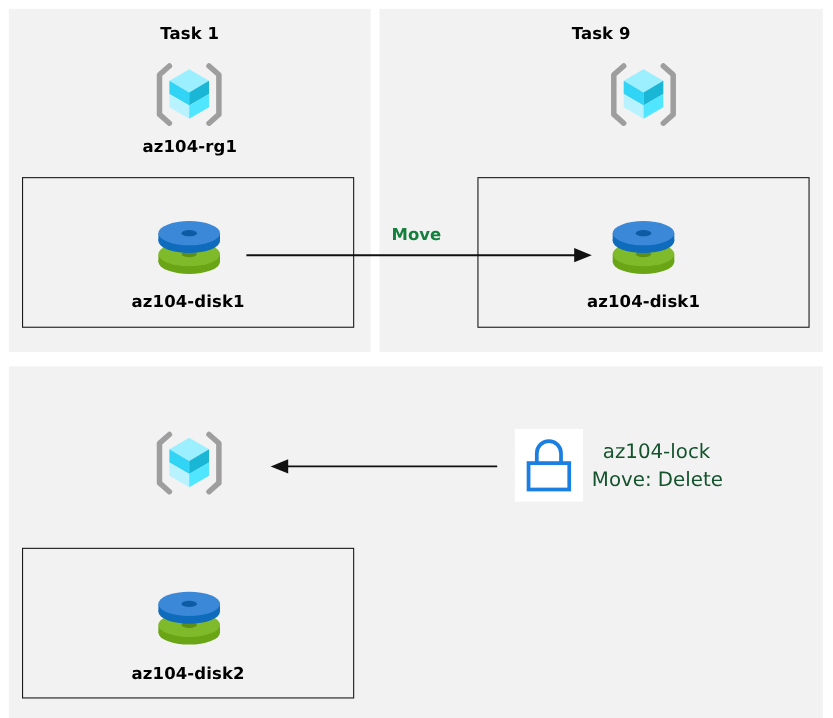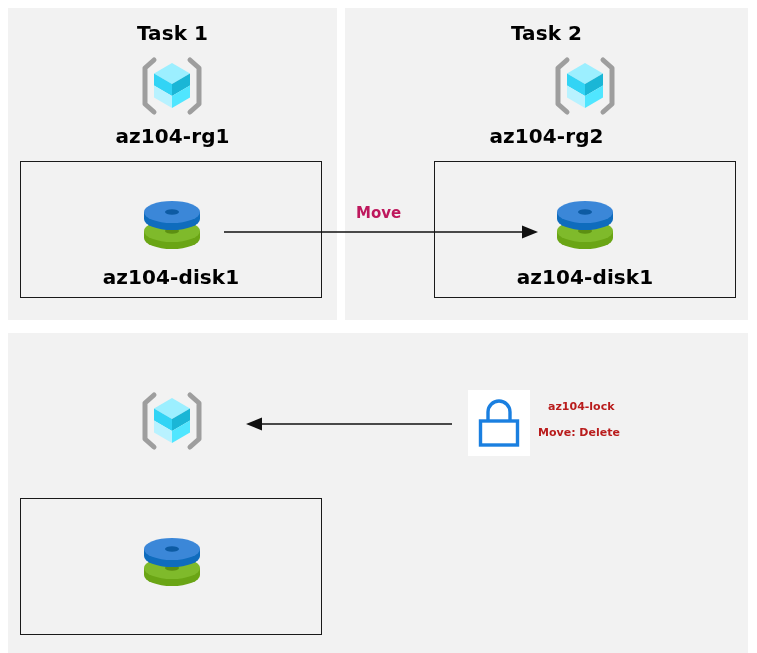--- a/index.html
+++ b/index.html
@@ -29,39 +29,39 @@
     background: #f2f2f2;
     box-sizing: border-box;
   }
   #panel-task1 { left: 8px;   top: 8px;   width: 329px; height: 312px; }
   #panel-task2 { left: 345px; top: 8px;   width: 403px; height: 312px; }
   #panel-task3 { left: 8px;   top: 333px; width: 740px; height: 320px; }
 
   
   .task-title {
     position: absolute;
-    font-size: 20px;
+    font-size: 15px;
     font-weight: bold;
     color: #000000;
     text-align: center;
     white-space: nowrap;
     letter-spacing: 0.1px;
   }
 
   
   .rg-icon {
     position: absolute;
     width: 64px;
     height: 64px;
   }
 
   
   .node-label {
     position: absolute;
-    font-size: 20px;
+    font-size: 15px;
     font-weight: bold;
     color: #000000;
     text-align: center;
     white-space: nowrap;
     letter-spacing: 0.1px;
   }
 
   
   .inner-box {
     position: absolute;
@@ -83,21 +83,21 @@
   
   .arrow-svg {
     position: absolute;
     overflow: visible;
   }
 
   .arrow-label {
     position: absolute;
     font-size: 15px;
     font-weight: bold;
-    color: #be185d;
+    color: #15803d;
     white-space: nowrap;
   }
 
   
   #lock-tile {
     position: absolute;
     left: 468px;
     top: 390px;
     width: 62px;
     height: 66px;
@@ -105,23 +105,23 @@
   }
   #lock-icon-svg {
     position: absolute;
     left: 9px;
     top: 7px;
     width: 44px;
     height: 52px;
   }
   .lock-text {
     position: absolute;
-    font-size: 11px;
-    font-weight: bold;
-    color: #b91c1c;
+    font-size: 18px;
+    font-weight: normal;
+    color: #14532d;
     white-space: nowrap;
   }
 </style>
 </head>
 <body>
 
 <div id="canvas">
 
   <div class="panel" id="panel-task1"></div>
 
@@ -158,33 +158,32 @@
     <ellipse cx="31" cy="21" rx="28" ry="11" fill="#0f6cbd"></ellipse>
     <rect x="3" y="14" width="56" height="7" fill="#0f6cbd"></rect>
     <ellipse cx="31" cy="14" rx="28" ry="11" fill="#3b87d8"></ellipse>
     <ellipse cx="31" cy="14" rx="7" ry="2.8" fill="#0d5ba3"></ellipse>
   </svg>
 
   <div class="node-label" style="left:20px; top:265px; width:302px;">az104-disk1</div>
 
   <div class="panel" id="panel-task2"></div>
 
-  <div class="task-title" style="left:345px; top:21px; width:403px;">Task 2</div>
+  <div class="task-title" style="left:345px; top:21px; width:403px;">Task 9</div>
 
   <svg class="rg-icon" style="left:553px; top:54px;" viewBox="0 0 64 64">
     <path d="M14 6 L5 14 L5 50 L14 58" fill="none" stroke="#9e9e9e" stroke-width="5" stroke-linecap="round" stroke-linejoin="round"></path>
     <path d="M50 6 L59 14 L59 50 L50 58" fill="none" stroke="#9e9e9e" stroke-width="5" stroke-linecap="round" stroke-linejoin="round"></path>
     <polygon points="32,9 50,19.5 32,30 14,19.5" fill="#9cefff"></polygon>
     <polygon points="14,19.5 32,30 32,42 14,31.5" fill="#32d4f5"></polygon>
     <polygon points="50,19.5 50,31.5 32,42 32,30" fill="#1ab6d6"></polygon>
     <polygon points="14,31.5 32,42 32,54 14,43.5" fill="#b8f2ff"></polygon>
     <polygon points="50,31.5 50,43.5 32,54 32,42" fill="#50e6ff"></polygon>
   </svg>
 
-  <div class="node-label" style="left:345px; top:124px; width:403px;">az104-rg2</div>
 
   <div class="inner-box" id="box-task2"></div>
 
   <svg class="disk-icon" style="left:554px; top:198px;" viewBox="0 0 62 58">
     <ellipse cx="31" cy="40" rx="28" ry="11" fill="#6aa515"></ellipse>
     <rect x="3" y="33" width="56" height="7" fill="#6aa515"></rect>
     <ellipse cx="31" cy="33" rx="28" ry="11" fill="#7fba2b"></ellipse>
     <ellipse cx="31" cy="33" rx="7" ry="2.8" fill="#5c8f12"></ellipse>
     <ellipse cx="31" cy="21" rx="28" ry="11" fill="#0f6cbd"></ellipse>
     <rect x="3" y="14" width="56" height="7" fill="#0f6cbd"></rect>
@@ -221,20 +220,21 @@
     <ellipse cx="31" cy="40" rx="28" ry="11" fill="#6aa515"></ellipse>
     <rect x="3" y="33" width="56" height="7" fill="#6aa515"></rect>
     <ellipse cx="31" cy="33" rx="28" ry="11" fill="#7fba2b"></ellipse>
     <ellipse cx="31" cy="33" rx="7" ry="2.8" fill="#5c8f12"></ellipse>
     <ellipse cx="31" cy="21" rx="28" ry="11" fill="#0f6cbd"></ellipse>
     <rect x="3" y="14" width="56" height="7" fill="#0f6cbd"></rect>
     <ellipse cx="31" cy="14" rx="28" ry="11" fill="#3b87d8"></ellipse>
     <ellipse cx="31" cy="14" rx="7" ry="2.8" fill="#0d5ba3"></ellipse>
   </svg>
 
+  <div class="node-label" style="left:20px; top:603px; width:302px;">az104-disk2</div>
 
   <svg class="arrow-svg" style="left:244px; top:410px; width:210px; height:28px;" viewBox="0 0 210 28">
     <line x1="16" y1="14" x2="208" y2="14" stroke="#111111" stroke-width="1.7"></line>
     <polygon points="18,7.5 2,14 18,20.5" fill="#111111"></polygon>
   </svg>
 
   <div id="lock-tile">
     <svg id="lock-icon-svg" viewBox="0 0 44 52">
 
       <path d="M11 24 L11 15 A11 11 0 0 1 33 15 L33 24" fill="none" stroke="#1a7fe0" stroke-width="3.4" stroke-linecap="butt"></path>

